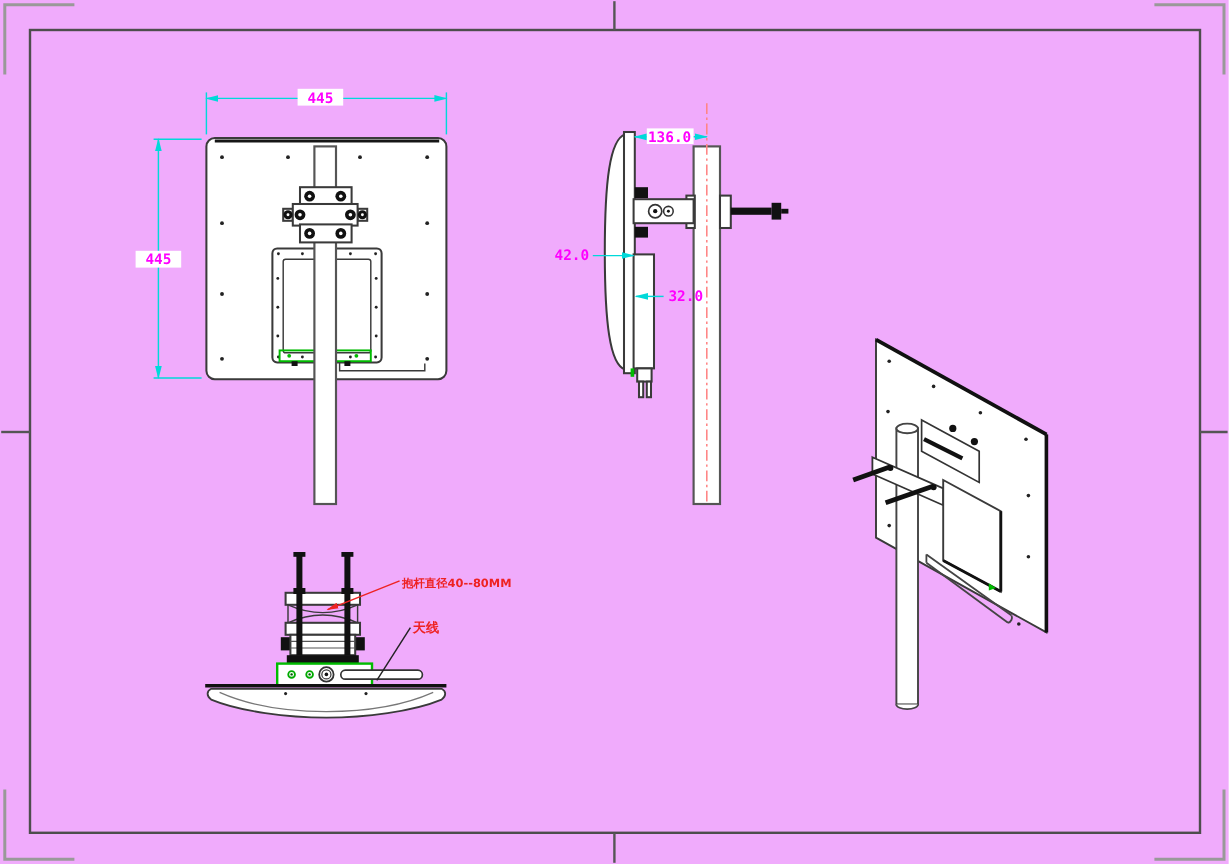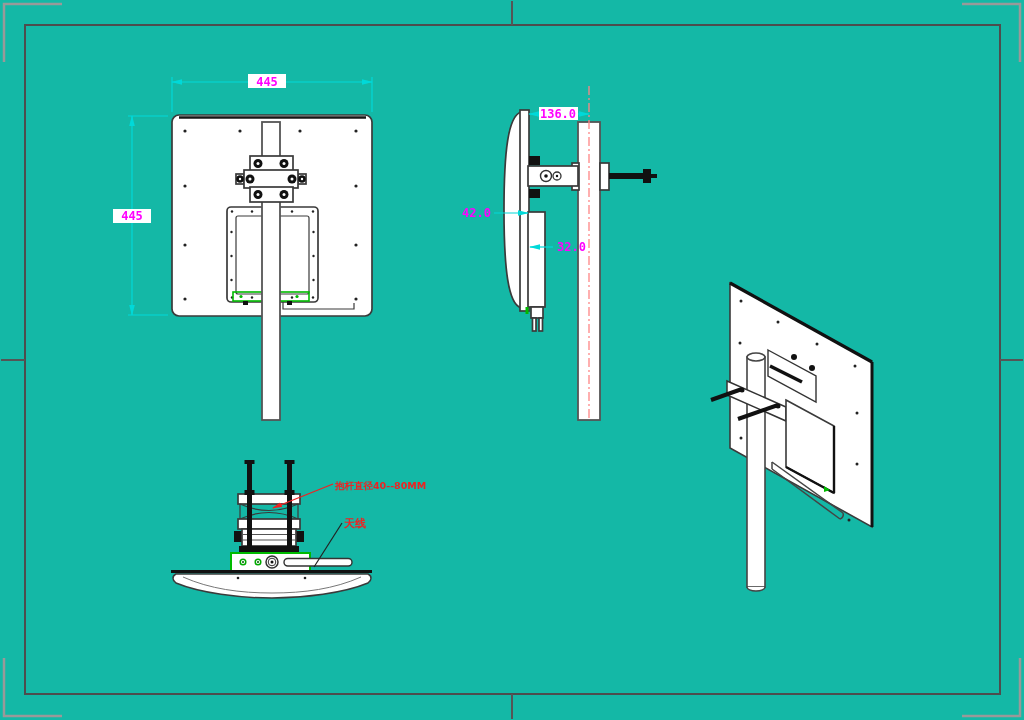--- a/index.html
+++ b/index.html
@@ -1,20 +1,20 @@
 <!DOCTYPE html>
 <html><head>
 <meta charset="utf-8">
 <style>
   html, body { margin: 0; padding: 0; background: #ffffff; }
   .sheet {
     position: relative;
     width: 1024px;
     height: 720px;
-    background: #14b8a6;
+    background: #f0abfc;
     overflow: hidden;
     font-family: "DejaVu Sans", sans-serif;
     text-decoration: underline;
   }
   svg { display: block; }
   .dim-text {
     font-family: "DejaVu Sans Mono", monospace;
     font-size: 12px;
     font-weight: bold;
     fill: #ff00ff;

